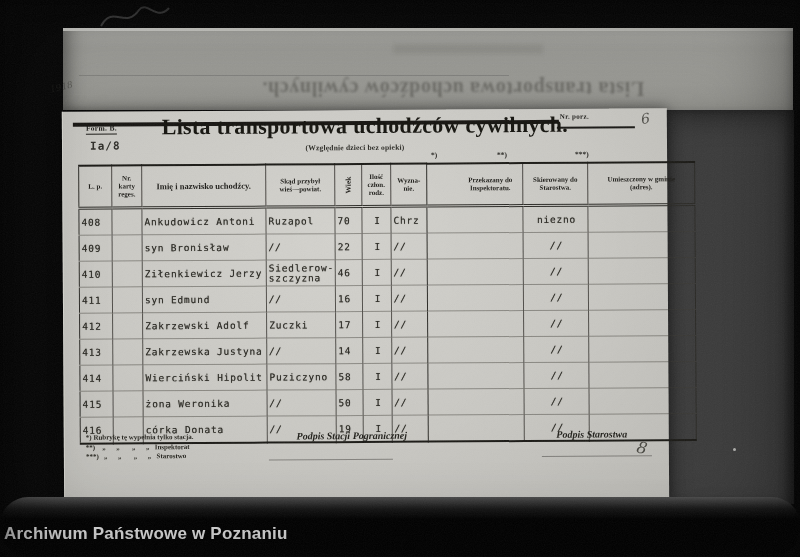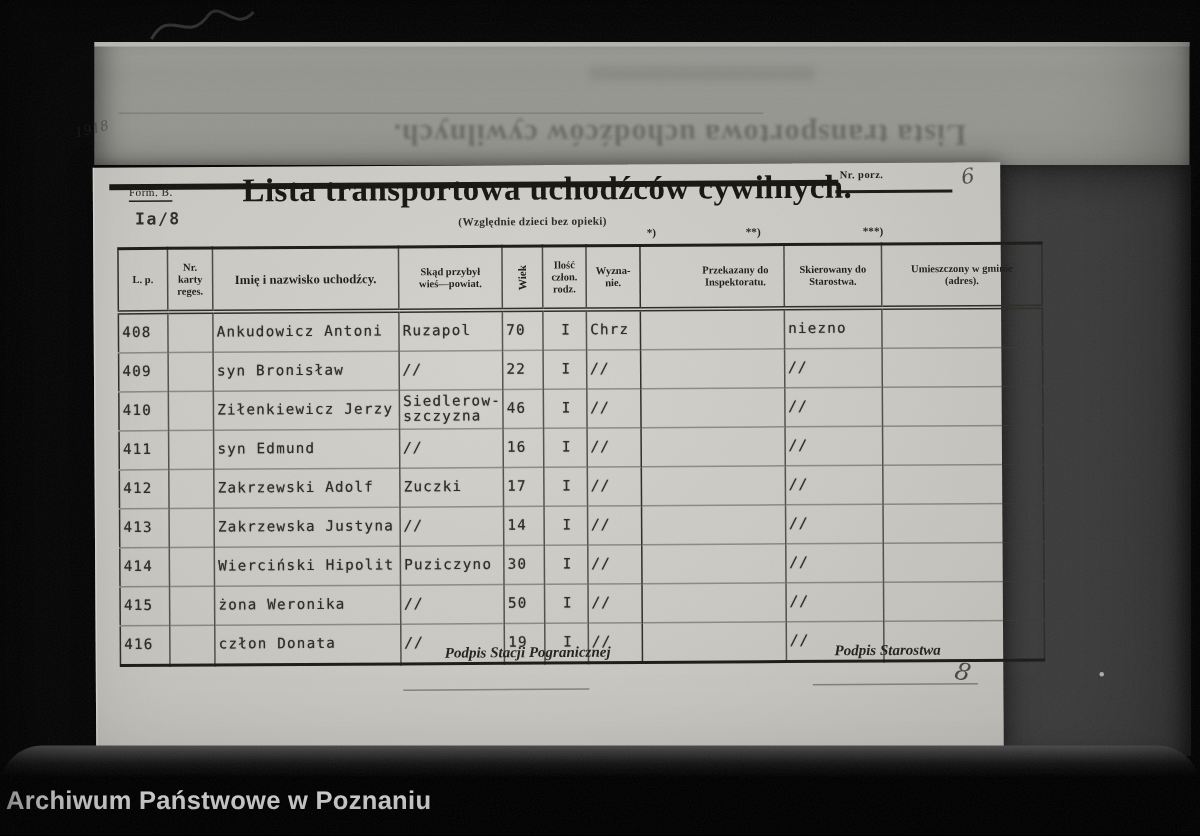--- a/index.html
+++ b/index.html
@@ -23,21 +23,21 @@
   .side-panel{position:absolute;left:667px;top:110px;width:127px;height:394px;background:#3c3c3c;
     box-shadow:inset 0 10px 25px rgba(0,0,0,.35), inset -6px 0 10px rgba(0,0,0,.4);}
   .dust-dot{position:absolute;left:733px;top:448px;width:3px;height:3px;border-radius:50%;background:#cfcfcc;opacity:.8;}
   
   .paper{position:absolute;left:63px;top:110px;width:604px;height:394px;
     background:radial-gradient(ellipse at 45% 32%,#d3d2cd 0%,#c9c8c3 55%,#bcbbb6 100%);
     transform:rotate(-.35deg);transform-origin:50% 50%;
     border-left:1px solid rgba(238,238,232,.55);
     box-shadow:0 0 14px rgba(0,0,0,.5);color:#1c1b18;}
   .top-rule{position:absolute;top:11px;left:10px;width:486px;height:4px;background:#171512;}
-  .form-label{position:absolute;top:12px;left:23px;font-weight:normal;font-size:7.5px;
+  .form-label{position:absolute;top:12px;left:23px;font-weight:bold;font-size:7.5px;
     border-bottom:1.5px solid #1c1b18;padding-bottom:1px;letter-spacing:.3px;}
   .doc-title{position:absolute;top:3px;left:0;width:100%;text-align:center;z-index:2;
     font-weight:bold;font-size:22px;letter-spacing:.3px;color:#15140f;}
   .order-label{position:absolute;top:4px;left:497px;font-weight:bold;font-size:7px;letter-spacing:.3px;z-index:2;}
   .order-line{position:absolute;top:18px;left:494px;width:78px;height:2px;background:#1a1916;}
   .order-mark{position:absolute;top:2px;left:578px;font-style:italic;font-size:14px;
     font-family:"DejaVu Serif",serif;color:#3a3934;opacity:.85;transform:rotate(-8deg);}
   .ref-number{position:absolute;top:28px;left:27px;font-family:"DejaVu Sans Mono",monospace;
     font-weight:bold;font-size:11px;letter-spacing:1px;color:#2e2d28;}
   .subtitle{position:absolute;top:33px;left:0;width:584px;text-align:center;font-size:7.5px;
@@ -54,21 +54,21 @@
   table.reg th.big{font-size:8.5px;}
   table.reg th:first-child,table.reg td:first-child{border-left:none;}
   table.reg th:nth-child(8),table.reg td:nth-child(8){border-left:1.8px solid #2c2b27;padding-left:32px;}
   .vert{display:inline-block;transform:rotate(-90deg);font-size:7.5px;}
   table.reg td{height:25px;vertical-align:middle;white-space:pre-line;overflow:hidden;
     font-family:"DejaVu Sans Mono",monospace;font-size:9.5px;letter-spacing:.8px;line-height:10px;
     color:#2b2a24;text-shadow:0 0 .7px rgba(43,42,36,.7);padding:0 0 0 2px;
     border-left:1px solid rgba(40,38,34,.75);border-top:1px solid rgba(60,58,52,.45);}
   table.reg tr:first-child td{border-top:none;}
   td.c0{padding-left:4px;} td.c3{padding-left:5px;} td.c4{padding-left:4px;margin-left:21px;}
-  td.c5{text-align:center;padding-left:0;} td.c6{padding-left:2px;} td.c8{padding-left:1px;}
+  td.c5{text-align:center;padding-left:0;} td.c6{padding-left:2px;} td.c8{padding-left:1px;text-align:center;}
   td.ditto{font-size:8.5px;color:#3e3d36;padding-left:22px;letter-spacing:0;font-style:italic;}
   td.hw{font-family:"DejaVu Serif",serif;font-style:italic;font-size:9px;color:#47463f;
     padding-left:24px;letter-spacing:0;text-shadow:none;}
   
   .footnotes{position:absolute;top:322px;left:21px;font-weight:bold;font-size:7px;
     line-height:9.5px;color:#26251f;white-space:pre;}
   .sig{position:absolute;top:320px;width:130px;text-align:center;font-style:italic;
     font-weight:bold;font-size:10px;color:#22211c;}
   .sig1{left:222px;} .sig2{left:462px;}
   .sig-line{position:absolute;height:1px;background:rgba(30,28,25,.4);}
@@ -212,21 +212,21 @@
             <td class="c6 hw">//</td>
             <td class="c7"></td>
             <td class="c8 hw">//</td>
             <td class="c9"></td>
           </tr>
           <tr>
             <td class="c0">414</td>
             <td class="c1"></td>
             <td class="c2">Wierciński Hipolit</td>
             <td class="c3">Puziczyno</td>
-            <td class="c4">30</td>
+            <td class="c4">58</td>
             <td class="c5">I</td>
             <td class="c6 hw">//</td>
             <td class="c7"></td>
             <td class="c8 hw">//</td>
             <td class="c9"></td>
           </tr>
           <tr>
             <td class="c0">415</td>
             <td class="c1"></td>
             <td class="c2">żona Weronika</td>
@@ -234,32 +234,33 @@
             <td class="c4">50</td>
             <td class="c5">I</td>
             <td class="c6 hw">//</td>
             <td class="c7"></td>
             <td class="c8 hw">//</td>
             <td class="c9"></td>
           </tr>
           <tr>
             <td class="c0">416</td>
             <td class="c1"></td>
-            <td class="c2">człon Donata</td>
+            <td class="c2">córka Donata</td>
             <td class="c3 ditto">//</td>
             <td class="c4">19</td>
             <td class="c5">I</td>
             <td class="c6 hw">//</td>
             <td class="c7"></td>
             <td class="c8 hw">//</td>
             <td class="c9"></td>
           </tr>
         </tbody>
     </table>
 
+    <div class="footnotes"><span>*) Rubrykę tę wypełnia tylko stacja.</span><br><span>**)    „      „       „      „   Inspektorat</span><br><span>***)   „      „       „      „   Starostwo</span></div>
     <div class="sig sig1">Podpis Stacji Pogranicznej</div>
     <div class="sig sig2">Podpis Starostwa</div>
     <div class="sig-line sl1"></div>
     <div class="sig-line sl2"></div>
     <span class="page-mark">8</span>
   </div>
 
   <div class="bottom-bar">
     <span class="caption">Archiwum Państwowe w Poznaniu</span>
   </div>

